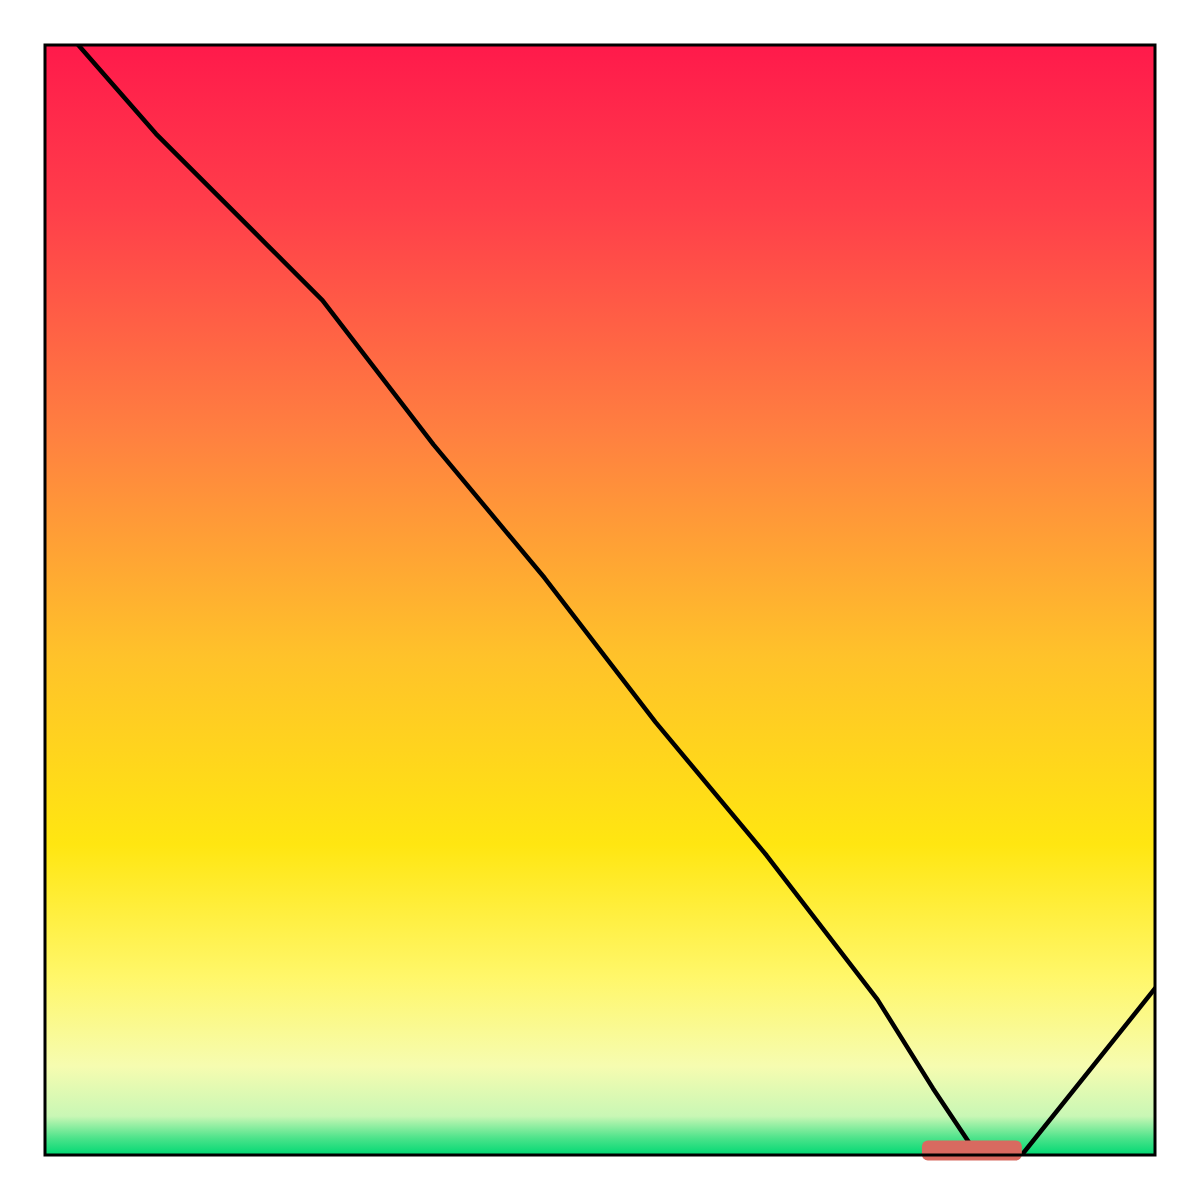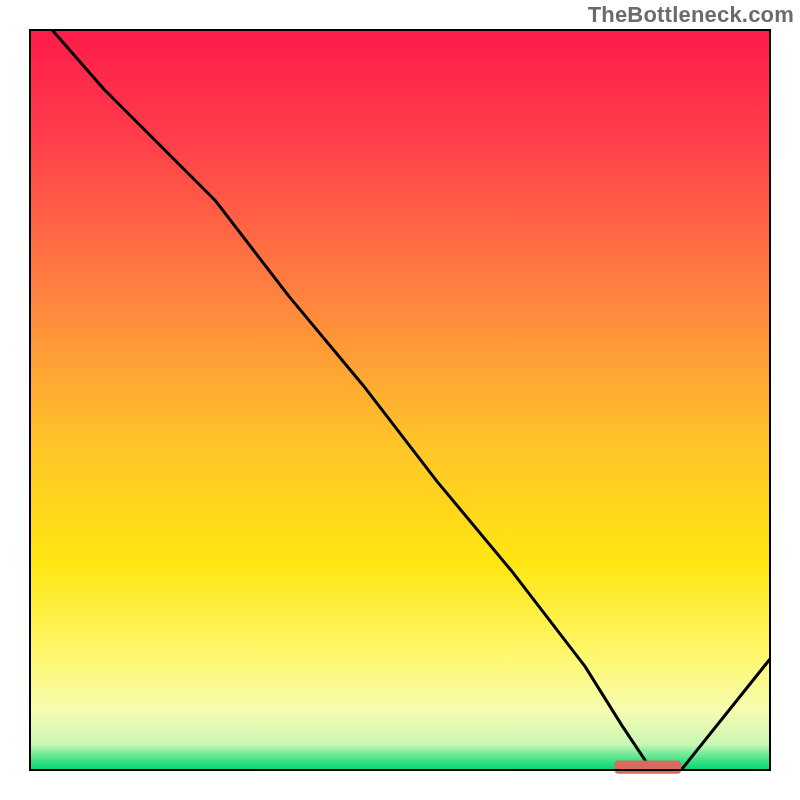--- a/index.html
+++ b/index.html
@@ -54,14 +54,13 @@
     </defs>
 
     <g id="plot-group">
       <rect id="bg-rect" fill="url(#bg-grad)" x="30" y="30" width="740" height="740"></rect>
       <path id="curve-path" fill="none" stroke="#000" stroke-width="3" stroke-linejoin="round" stroke-linecap="round" clip-path="url(#plot-clip)" d="M 52.20 30.00 L 104.00 89.20 L 178.00 163.20 L 215.00 200.20 L 289.00 296.40 L 363.00 385.20 L 437.00 481.40 L 511.00 570.20 L 585.00 666.40 L 622.00 725.60 L 651.60 770.00 L 681.20 770.00 L 770.00 659.00"></path>
       <rect id="marker-rect" rx="4" ry="4" x="614.6" y="760.38" width="66.60000000000002" height="13.320000000000002" fill="#d86a60"></rect>
       <rect id="frame-rect" fill="none" x="30" y="30" width="740" height="740" stroke="#000" stroke-width="2"></rect>
     </g>
   </svg>
 
-  <div class="watermark">TheBottleneck.com</div>
 </div>
 
 </body></html>

